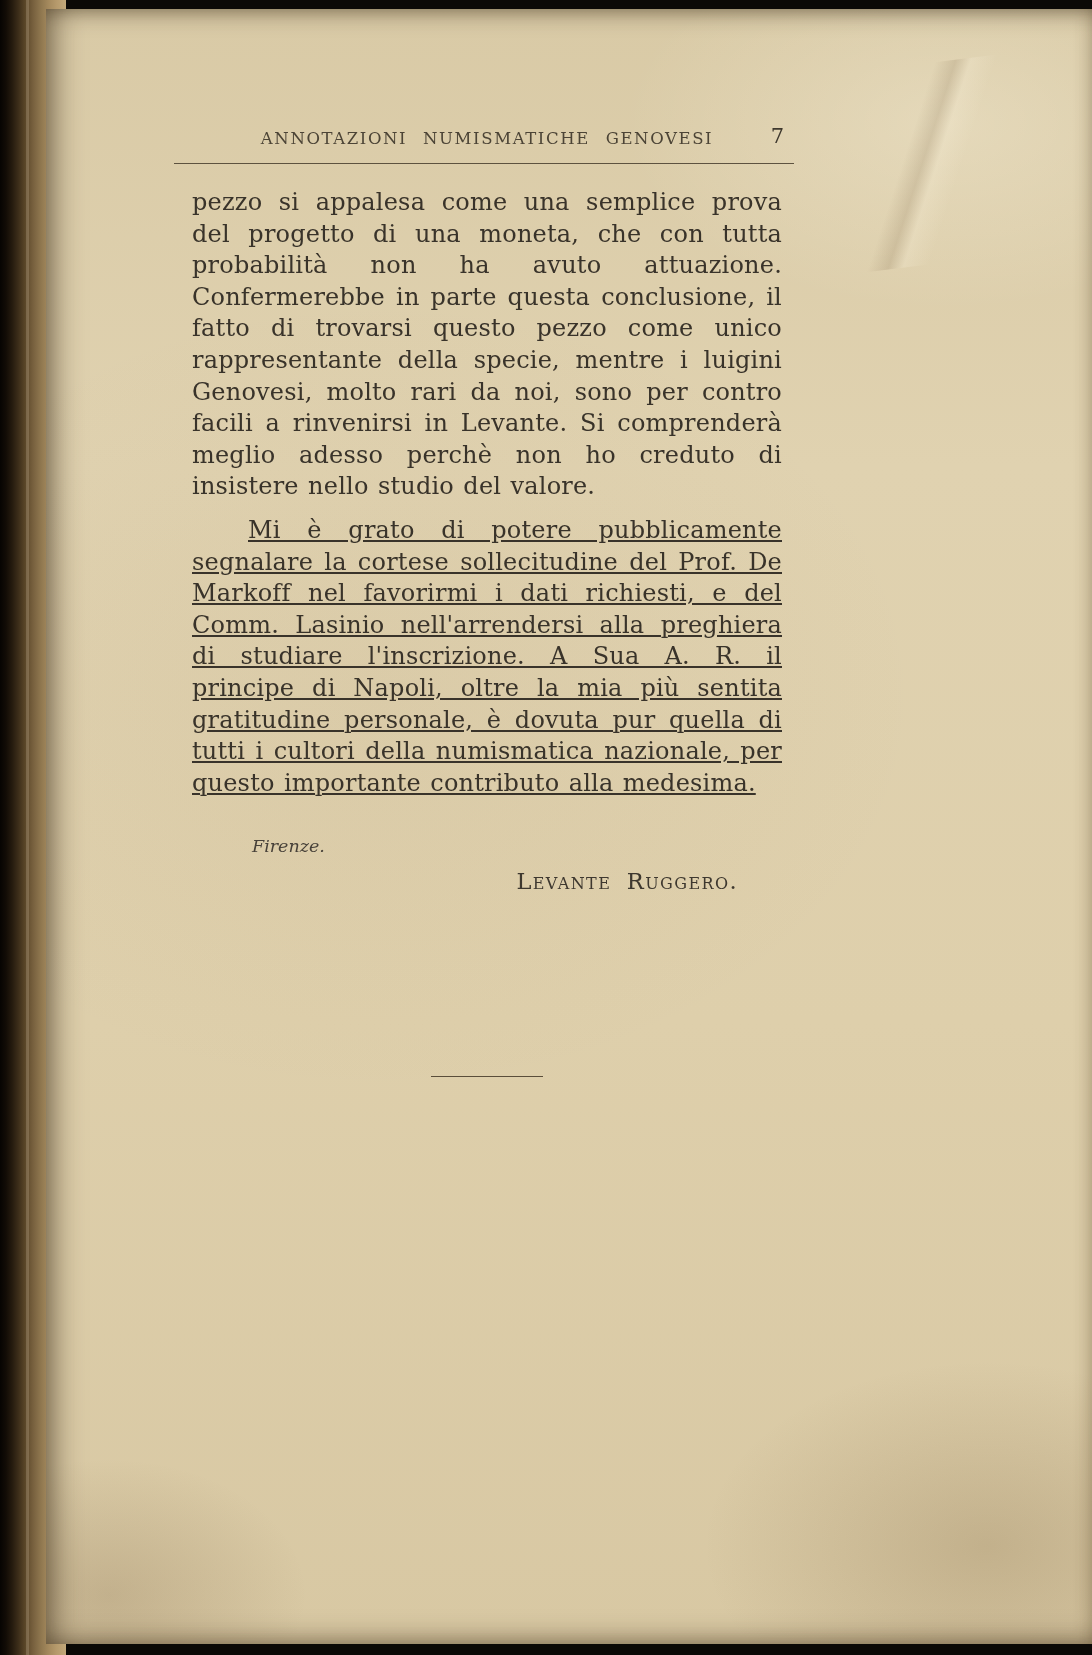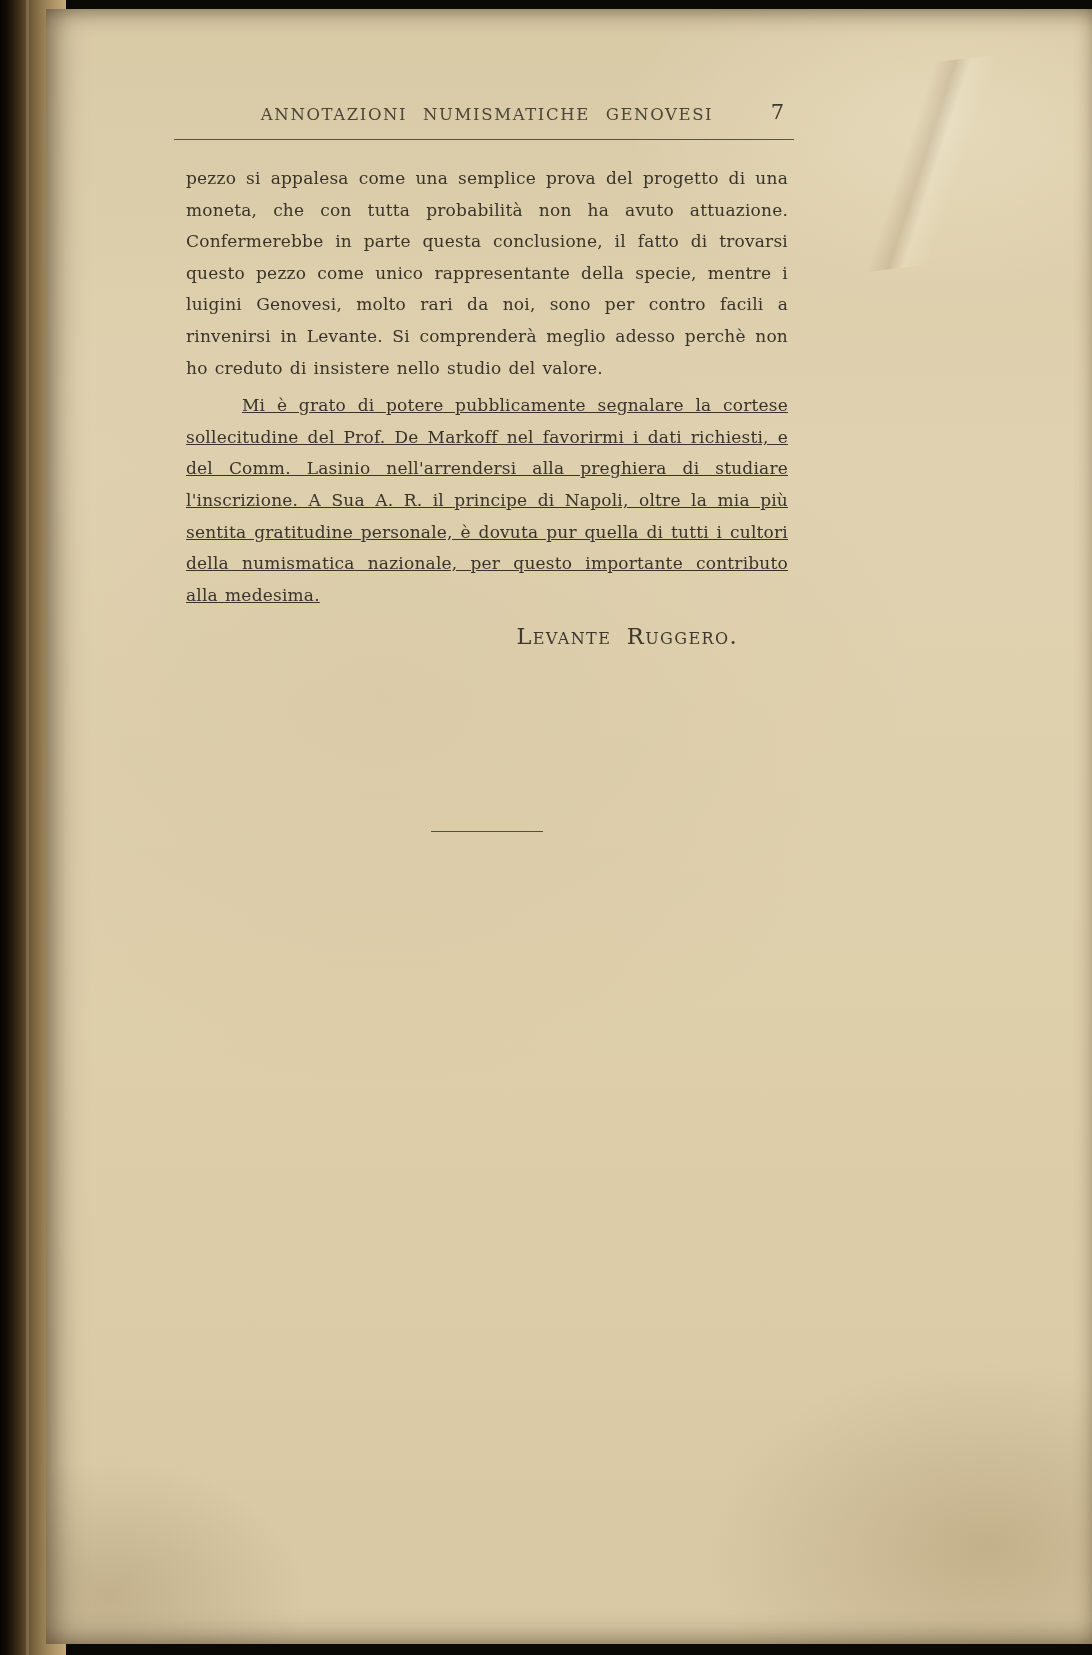--- a/index.html
+++ b/index.html
@@ -62,21 +62,21 @@
   }
   
   .content {
     position: absolute;
     left: 134px; top: 0;
     width: 614px;
     color: #38322a;
   }
   .running-header {
     position: relative;
-    margin-top: 96px;
+    margin-top: 120px;
     text-align: center;
     font-size: 16.5px;
     letter-spacing: 1.6px;
     word-spacing: 9px;
     color: #4c4436;
   }
   .page-number {
     position: absolute;
     right: 10px; top: -5px;
     font-size: 21px;
@@ -84,22 +84,22 @@
     word-spacing: 0;
     color: #3e382e;
   }
   .header-rule {
     margin: 15px 0 0 -6px;
     width: 620px;
     height: 0;
     border-top: 1.6px solid rgba(70, 60, 45, 0.85);
   }
   .para {
-    margin: 6px;
-    font-size: 17px;
+    margin: 12px;
+    font-size: 24px;
     line-height: 31.6px;
     text-align: justify;
     letter-spacing: 0.2px;
     word-spacing: 1.5px;
     color: #39332a;
   }
   .para.first { margin-top: 23px; }
   .para.indented { text-indent: 56px; text-decoration: underline; }
   .place-line {
     margin-top: 37px;
@@ -140,20 +140,21 @@
         <span>ANNOTAZIONI NUMISMATICHE GENOVESI</span>
         <span class="page-number">7</span>
       </div>
 
       <div class="header-rule"></div>
 
       <p class="para first">pezzo si appalesa come una semplice prova del progetto di una moneta, che con tutta probabilità non ha avuto attuazione. Confermerebbe in parte questa conclusione, il fatto di trovarsi questo pezzo come unico rappresentante della specie, mentre i luigini Genovesi, molto rari da noi, sono per contro facili a rinvenirsi in Levante. Si comprenderà meglio adesso perchè non ho creduto di insistere nello studio del valore.</p>
 
       <p class="para indented">Mi è grato di potere pubblicamente segnalare la cortese sollecitudine del Prof. De Markoff nel favorirmi i dati richiesti, e del Comm. Lasinio nell'arrendersi alla preghiera di studiare l'inscrizione. A Sua A. R. il principe di Napoli, oltre la mia più sentita gratitudine personale, è dovuta pur quella di tutti i cultori della numismatica nazionale, per questo importante contributo alla medesima.</p>
 
+      <div class="place-line">Firenze.</div>
 
       <div class="signature">Levante Ruggero.</div>
 
       <div class="end-rule"></div>
 
     </div>
   </div>
 </div>
 
 </body></html>

